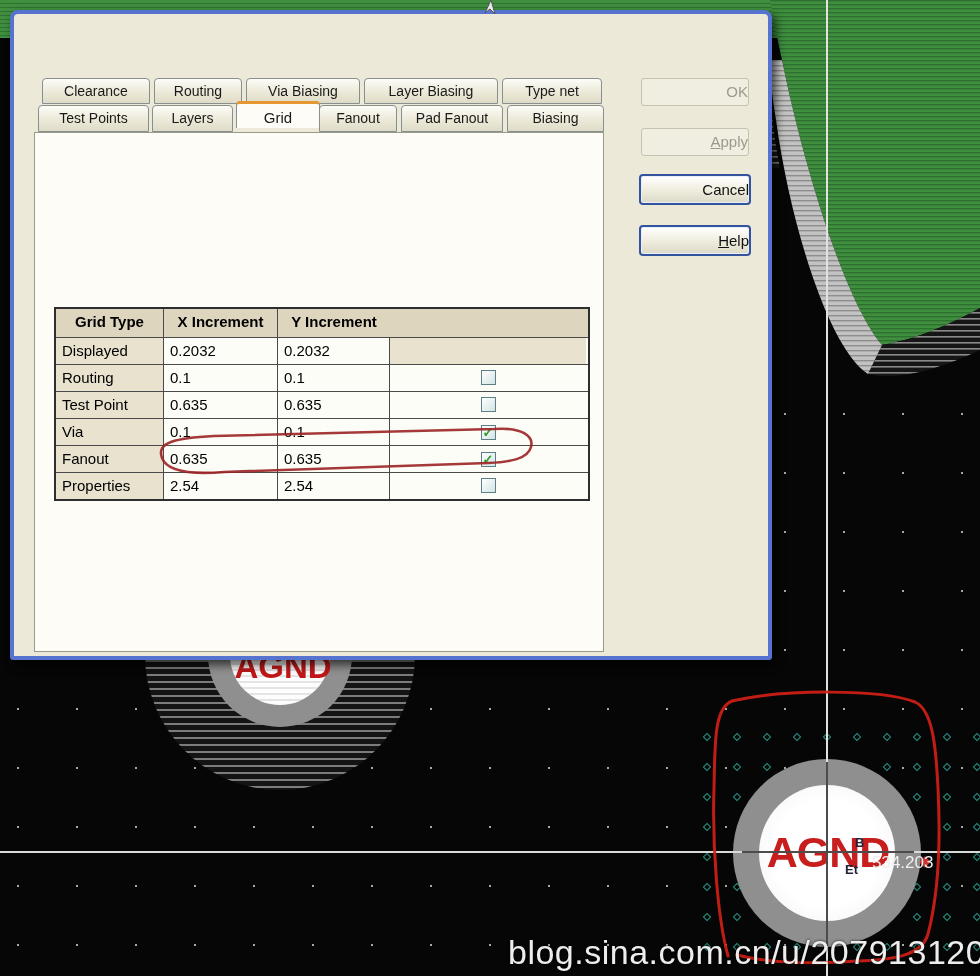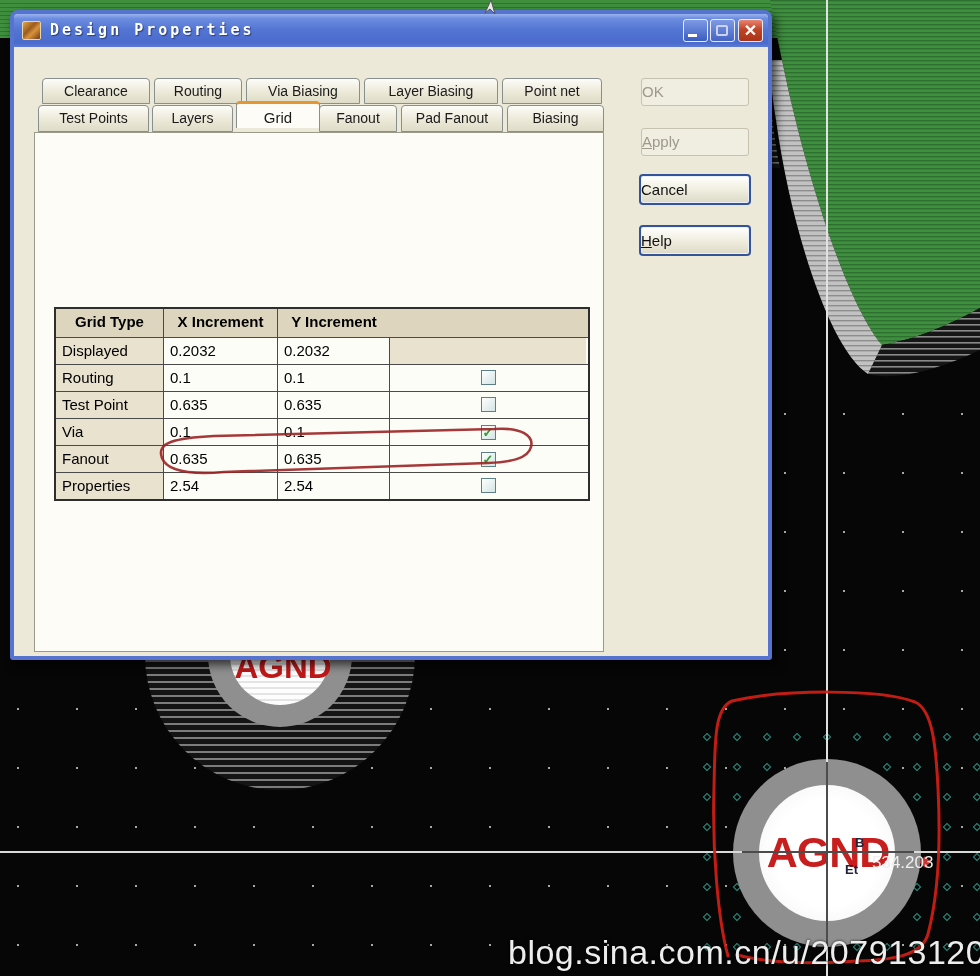--- a/index.html
+++ b/index.html
@@ -90,21 +90,21 @@
   .c0{width:108px;background:#e9e2cf;}
   .c1{width:114px;} .c2{width:112px;} .c3{width:196px;text-align:center;padding-top:4px;}
   .grow.header .gcell{background:#ddd5bd;text-align:center;padding-left:2px;padding-right:2px;}
   .snap-disabled{background:#e9e2cf;}
   .checkbox{display:inline-block;width:15px;height:15px;margin-top:1px;border:1px solid #5f7f86;
     background:linear-gradient(135deg,#ffffff,#d3e4e4);font-size:13px;line-height:13px;
     font-weight:bold;color:#2f9e2f;text-align:center;}
   .ellipse-anno{left:118px;top:396px;width:420px;height:78px;z-index:4;}
 
   
-  .abtn{position:absolute;text-align:left;font-size:15px;}
+  .abtn{position:absolute;text-align:right;font-size:15px;}
   .abtn.disabled{background:#f0eee1;border:1px solid #c6c2b0;border-radius:3px;color:#9d9a8d;}
   .abtn.enabled{background:linear-gradient(180deg,#ffffff,#f2f0e2 45%,#dcd9c7);
     border:2px solid #33539c;border-radius:4px;color:#111;box-shadow:inset 0 0 0 1px #e9f0fb;}
 </style>
 </head>
 <body>
 
 <div id="stage">
 
   <div class="abs green-strip"></div>
@@ -345,38 +345,27 @@
     <path d="M38,268 C28,232 22,160 24,100 C25,55 24,20 42,13 C92,1 192,1 225,14 C243,22 246,60 248,100 C251,160 247,212 238,246 C232,268 202,272 167,273 C122,277 72,274 48,267" fill="none" stroke="#d32016" stroke-width="3" stroke-linecap="round" opacity=".92"></path>
   </svg>
 
   <div class="abs watermark">blog.sina.com.cn/u/2079131202</div>
 
   <svg class="abs cursor-top" width="16" height="16">
     <path d="M8,0 L2,13 L7,9 L12,14 Z" fill="#e8e8e8" stroke="#555" stroke-width="1"></path>
   </svg>
 
   <div class="abs dialog">
-    <div class="abs titlebar">
-      <div class="abs title-icon"></div>
-      <div class="abs title-text">Design Properties</div>
-      <div class="abs tb-btn tb-min">
-          <i></i>
-        </div>
-      <div class="abs tb-btn tb-max">
-          <i></i>
-        </div>
-      <div class="abs tb-btn tb-close">✕</div>
-    </div>
 
     <div id="tabsLayer">
         <div class="tab" style="left: 28px; top: 64px; width: 108px; height: 26px;">Clearance</div>
         <div class="tab" style="left: 140px; top: 64px; width: 88px; height: 26px;">Routing</div>
         <div class="tab" style="left: 232px; top: 64px; width: 114px; height: 26px;">Via Biasing</div>
         <div class="tab" style="left: 350px; top: 64px; width: 134px; height: 26px;">Layer Biasing</div>
-        <div class="tab" style="left: 488px; top: 64px; width: 100px; height: 26px;">Point net</div>
+        <div class="tab" style="left: 488px; top: 64px; width: 100px; height: 26px;">Type net</div>
         <div class="tab" style="left: 24px; top: 91px; width: 111px; height: 27px;">Test Points</div>
         <div class="tab" style="left: 138px; top: 91px; width: 81px; height: 27px;">Layers</div>
         <div class="tab active" style="left: 222px; top: 87px; width: 84px; height: 27px;">Grid</div>
         <div class="tab" style="left: 305px; top: 91px; width: 78px; height: 27px;">Fanout</div>
         <div class="tab" style="left: 387px; top: 91px; width: 102px; height: 27px;">Pad Fanout</div>
         <div class="tab" style="left: 493px; top: 91px; width: 97px; height: 27px;">Biasing</div>
       </div>
     <div class="abs tab-panel"></div>
 
     <div class="abs desc">Set vertical and horizontal grid line spacing and define whether to snap objects to grid lines when placing objects.</div>

